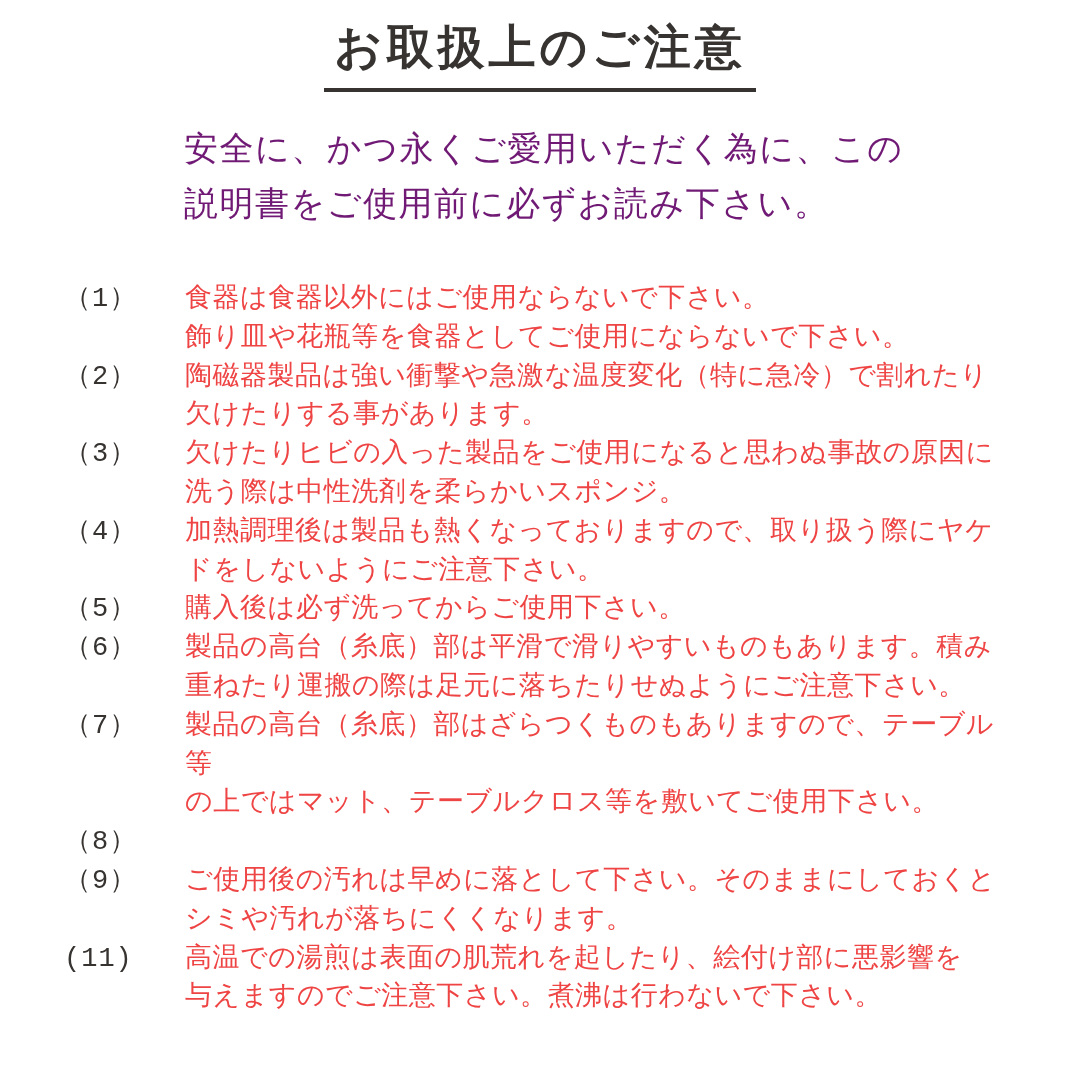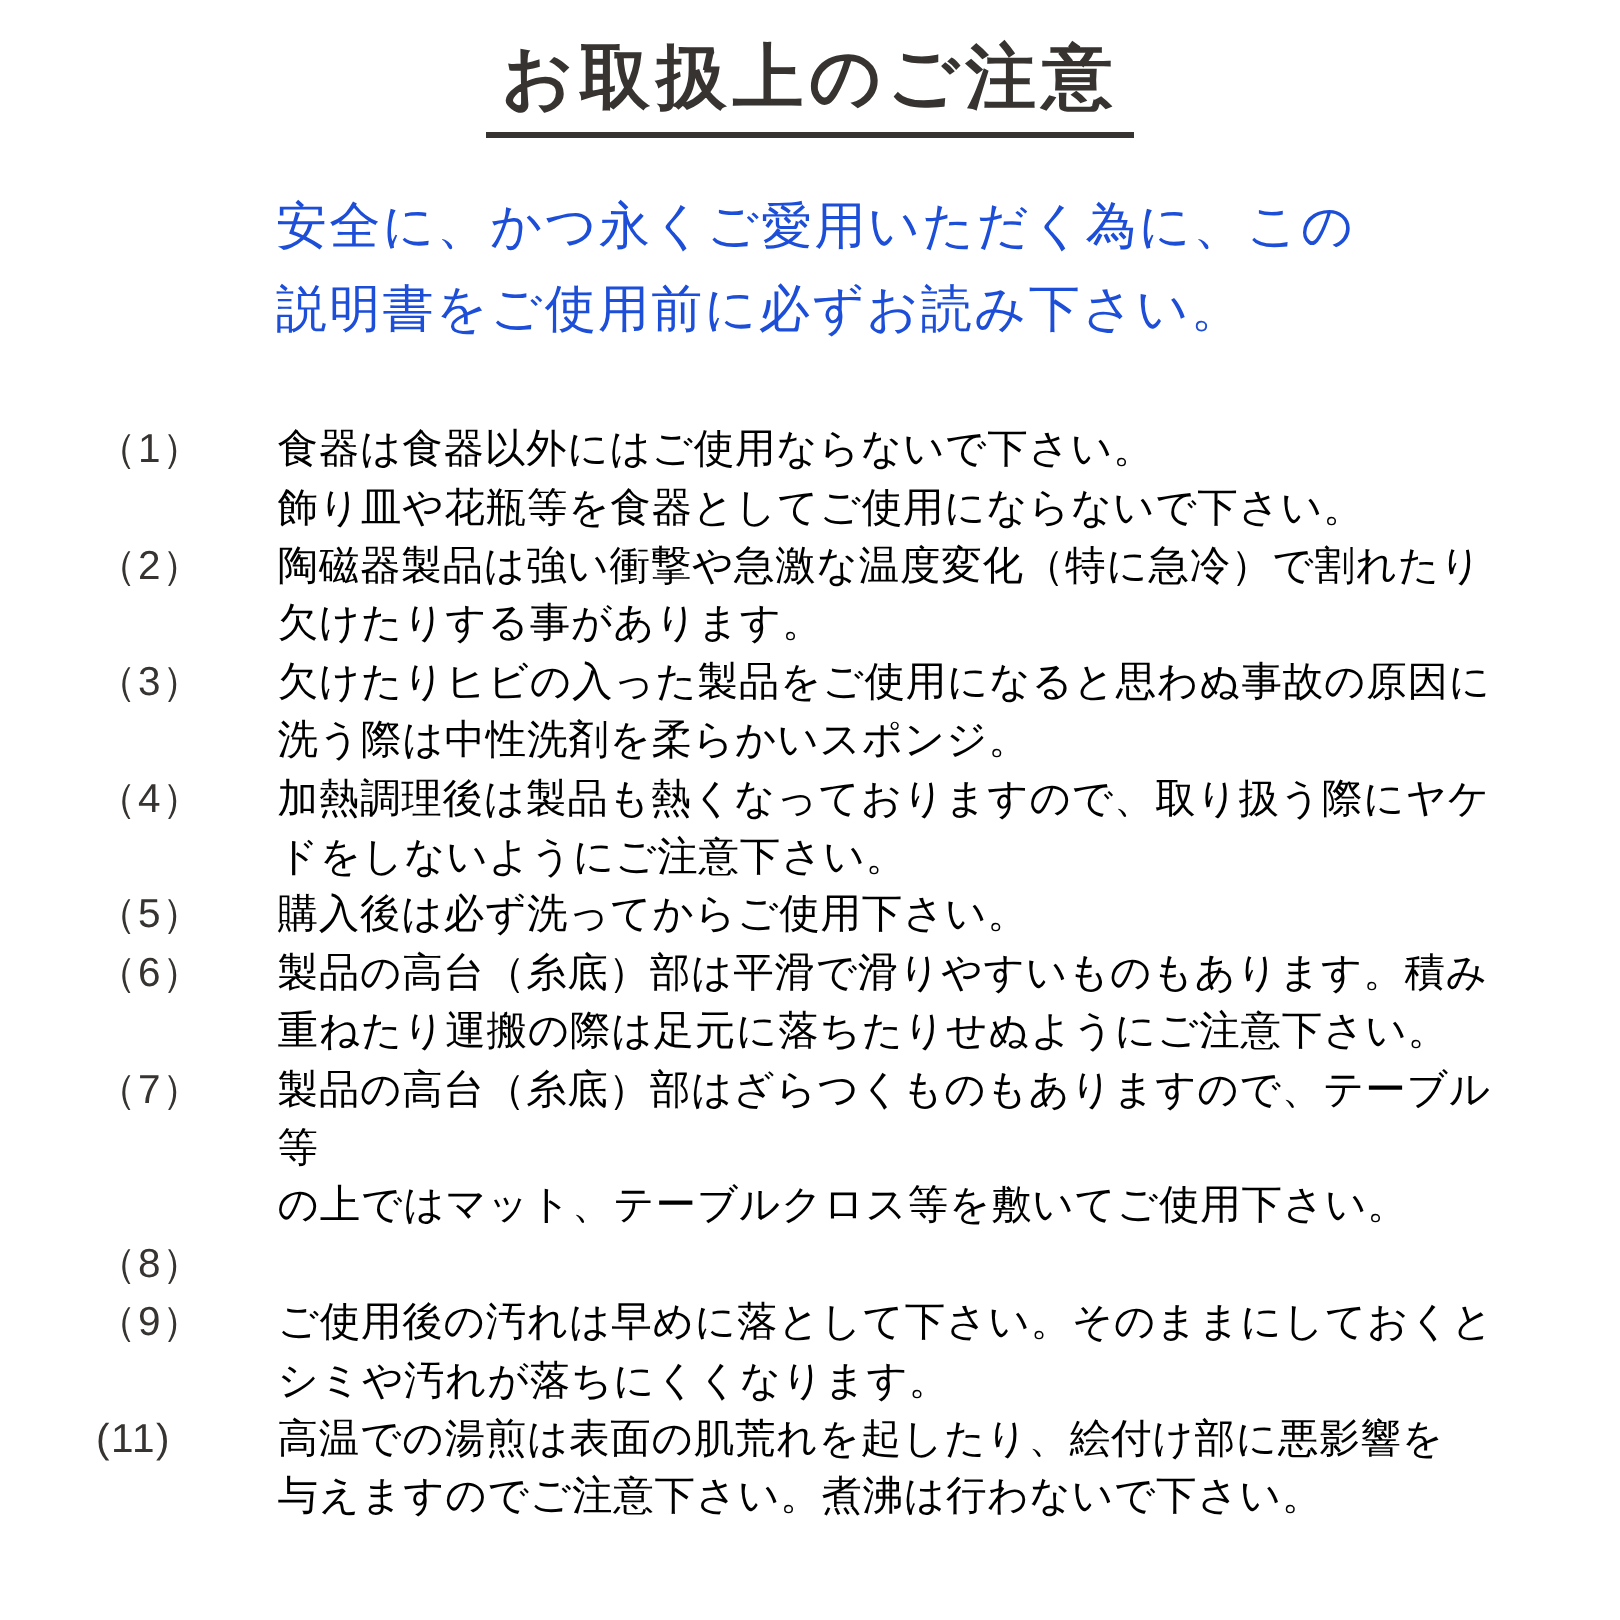--- a/index.html
+++ b/index.html
@@ -6,21 +6,21 @@
     margin: 0;
     padding: 0;
     background: #ffffff;
   }
   .page {
     position: relative;
     width: 1080px;
     height: 1080px;
     background: #ffffff;
     overflow: hidden;
-    font-family: Liberation Sans, sans-serif;
+    font-family: Liberation Mono, monospace;
     color: #3a3836;
     box-sizing: border-box;
   }
   .title-wrap {
     text-align: center;
     padding-top: 24px;
   }
   .doc-title {
     display: inline-block;
     font-size: 47px;
@@ -30,21 +30,21 @@
     border-bottom: 4px solid #363331;
     padding: 0 10px 10px 10px;
     line-height: 1.15;
   }
   .intro {
     margin: 32px 0 0 184px;
     font-size: 34px;
     font-weight: 500;
     line-height: 55px;
     letter-spacing: 1.5px;
-    color: #1d4ed8;
+    color: #701a75;
     white-space: pre-line;
   }
   .notice-list {
     margin: 46px 0 0 64px;
   }
   .notice-item {
     display: flex;
     align-items: flex-start;
   }
   .notice-num {
@@ -55,21 +55,21 @@
     letter-spacing: 1px;
     color: #363331;
   }
   .notice-text {
     flex: 1 1 auto;
     max-width: 830px;
     font-size: 27px;
     font-weight: 500;
     line-height: 38.8px;
     letter-spacing: 0.5px;
-    color: #000000;
+    color: #ef4444;
     white-space: pre-line;
   }
 </style>
 </head>
 <body>
 
 <div class="page" style="background: rgb(255, 255, 255); color: rgb(54, 51, 49);">
 
   <div class="title-wrap">
     <div class="doc-title">お取扱上のご注意</div>

